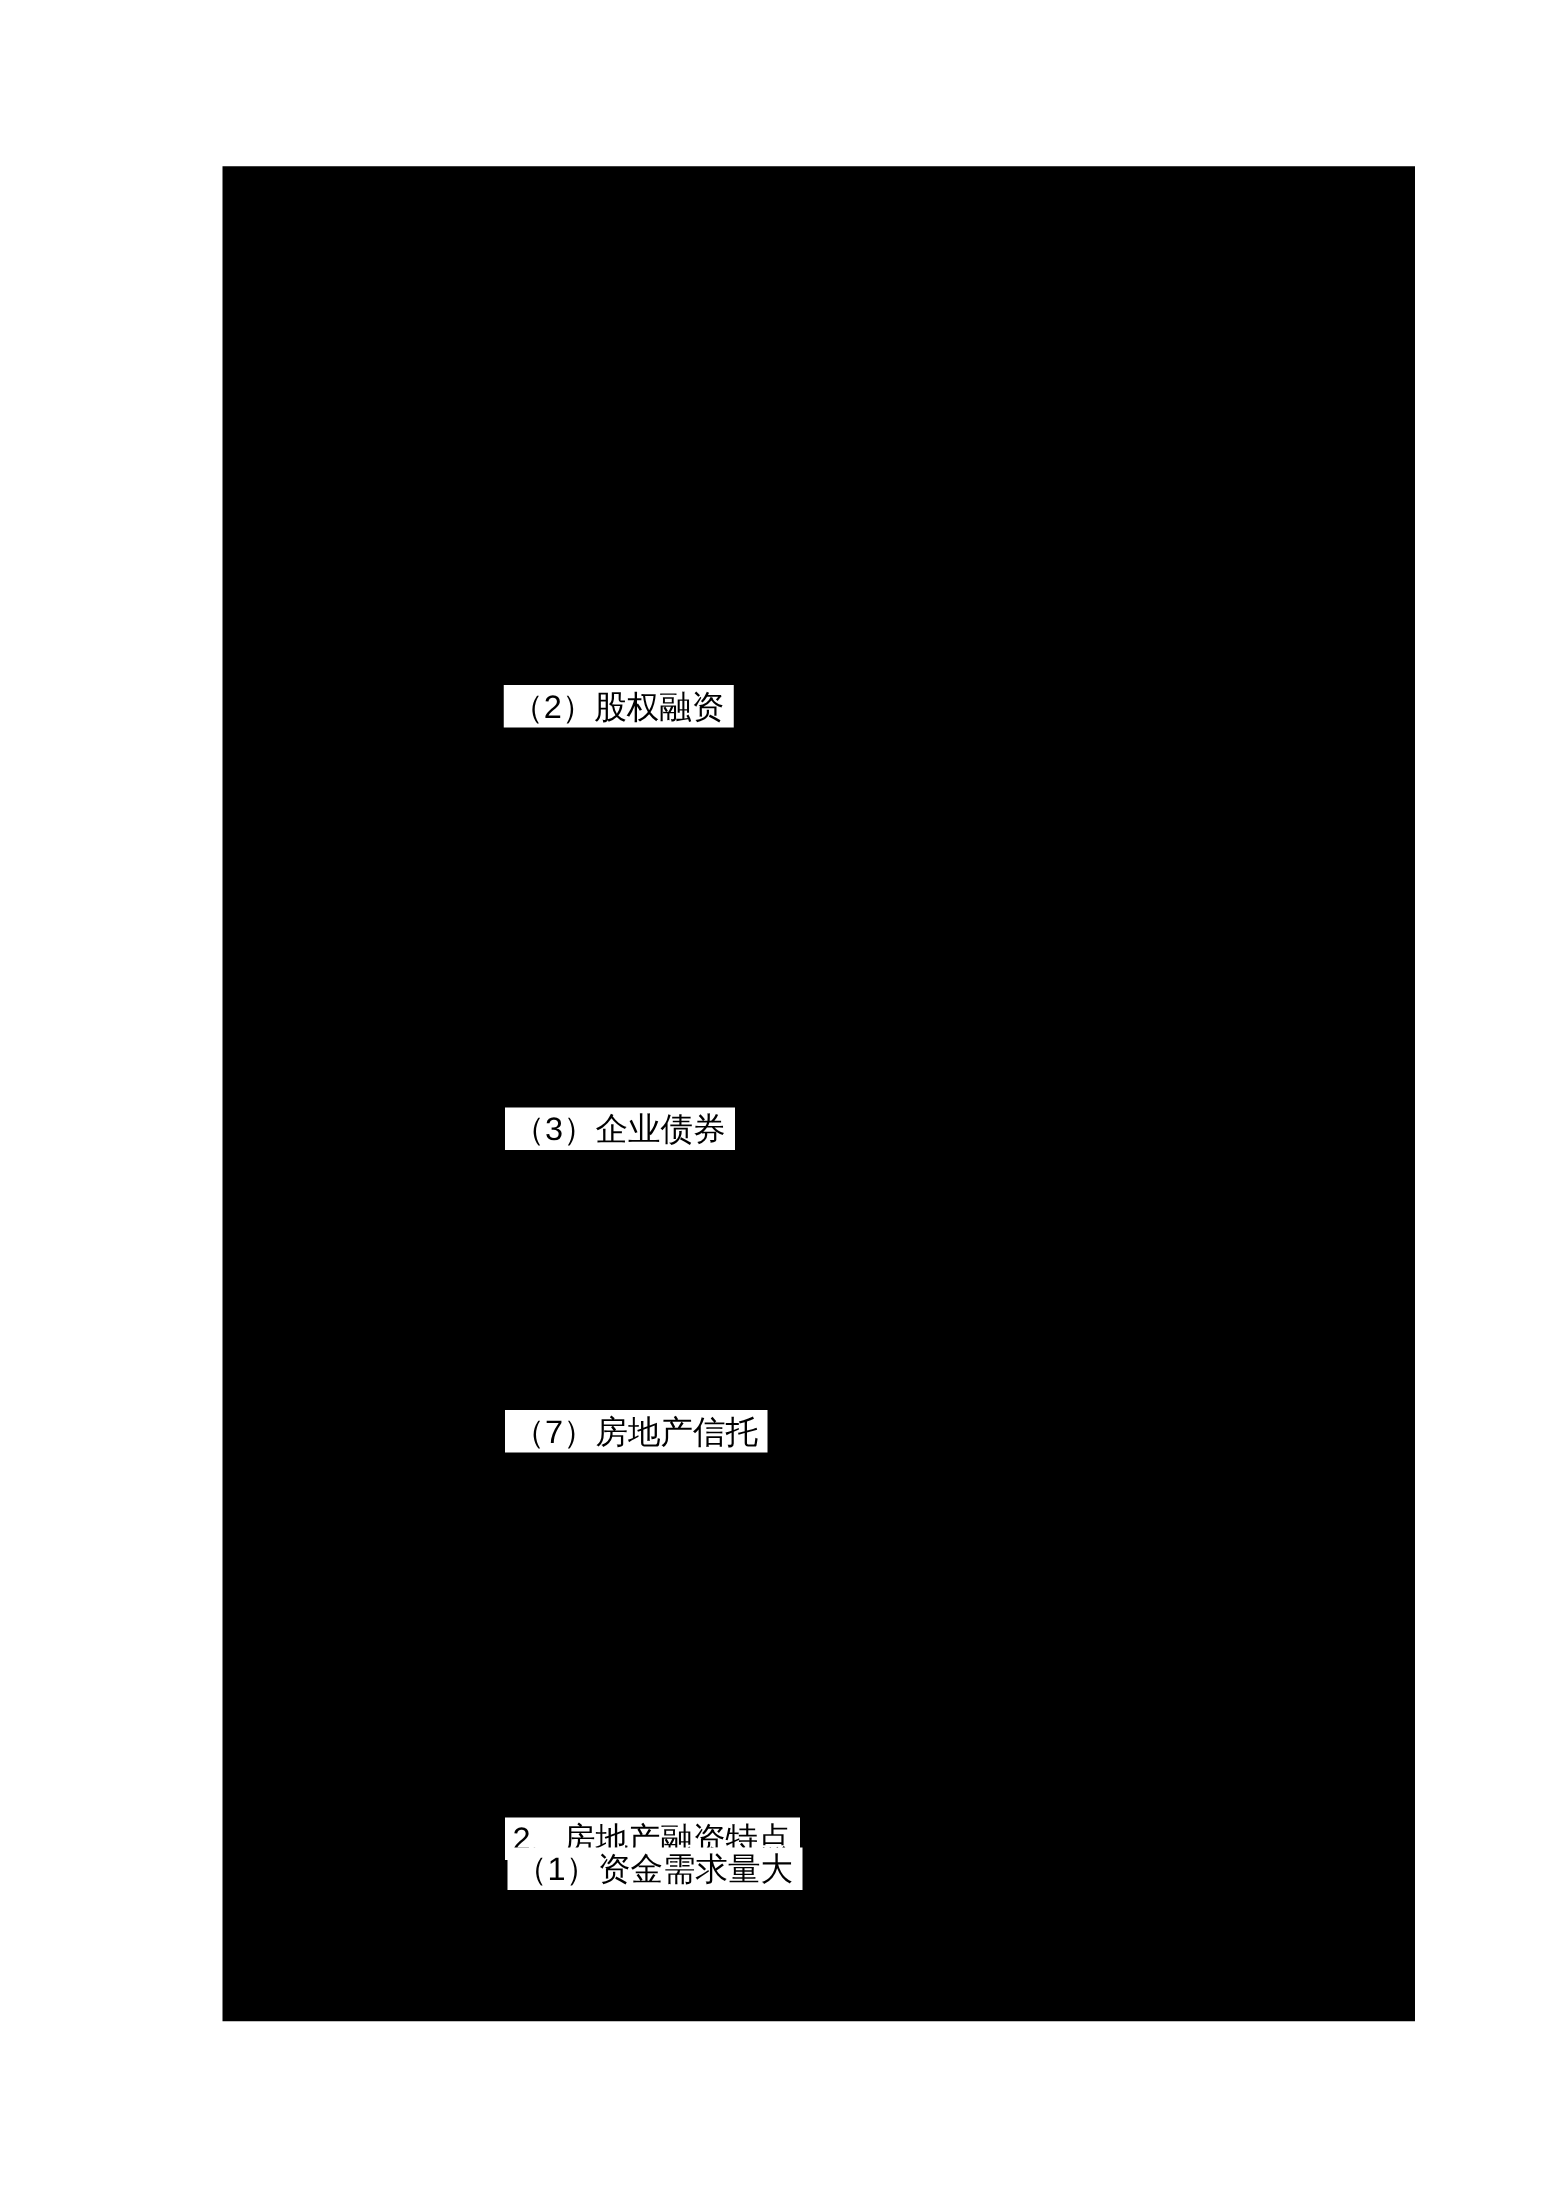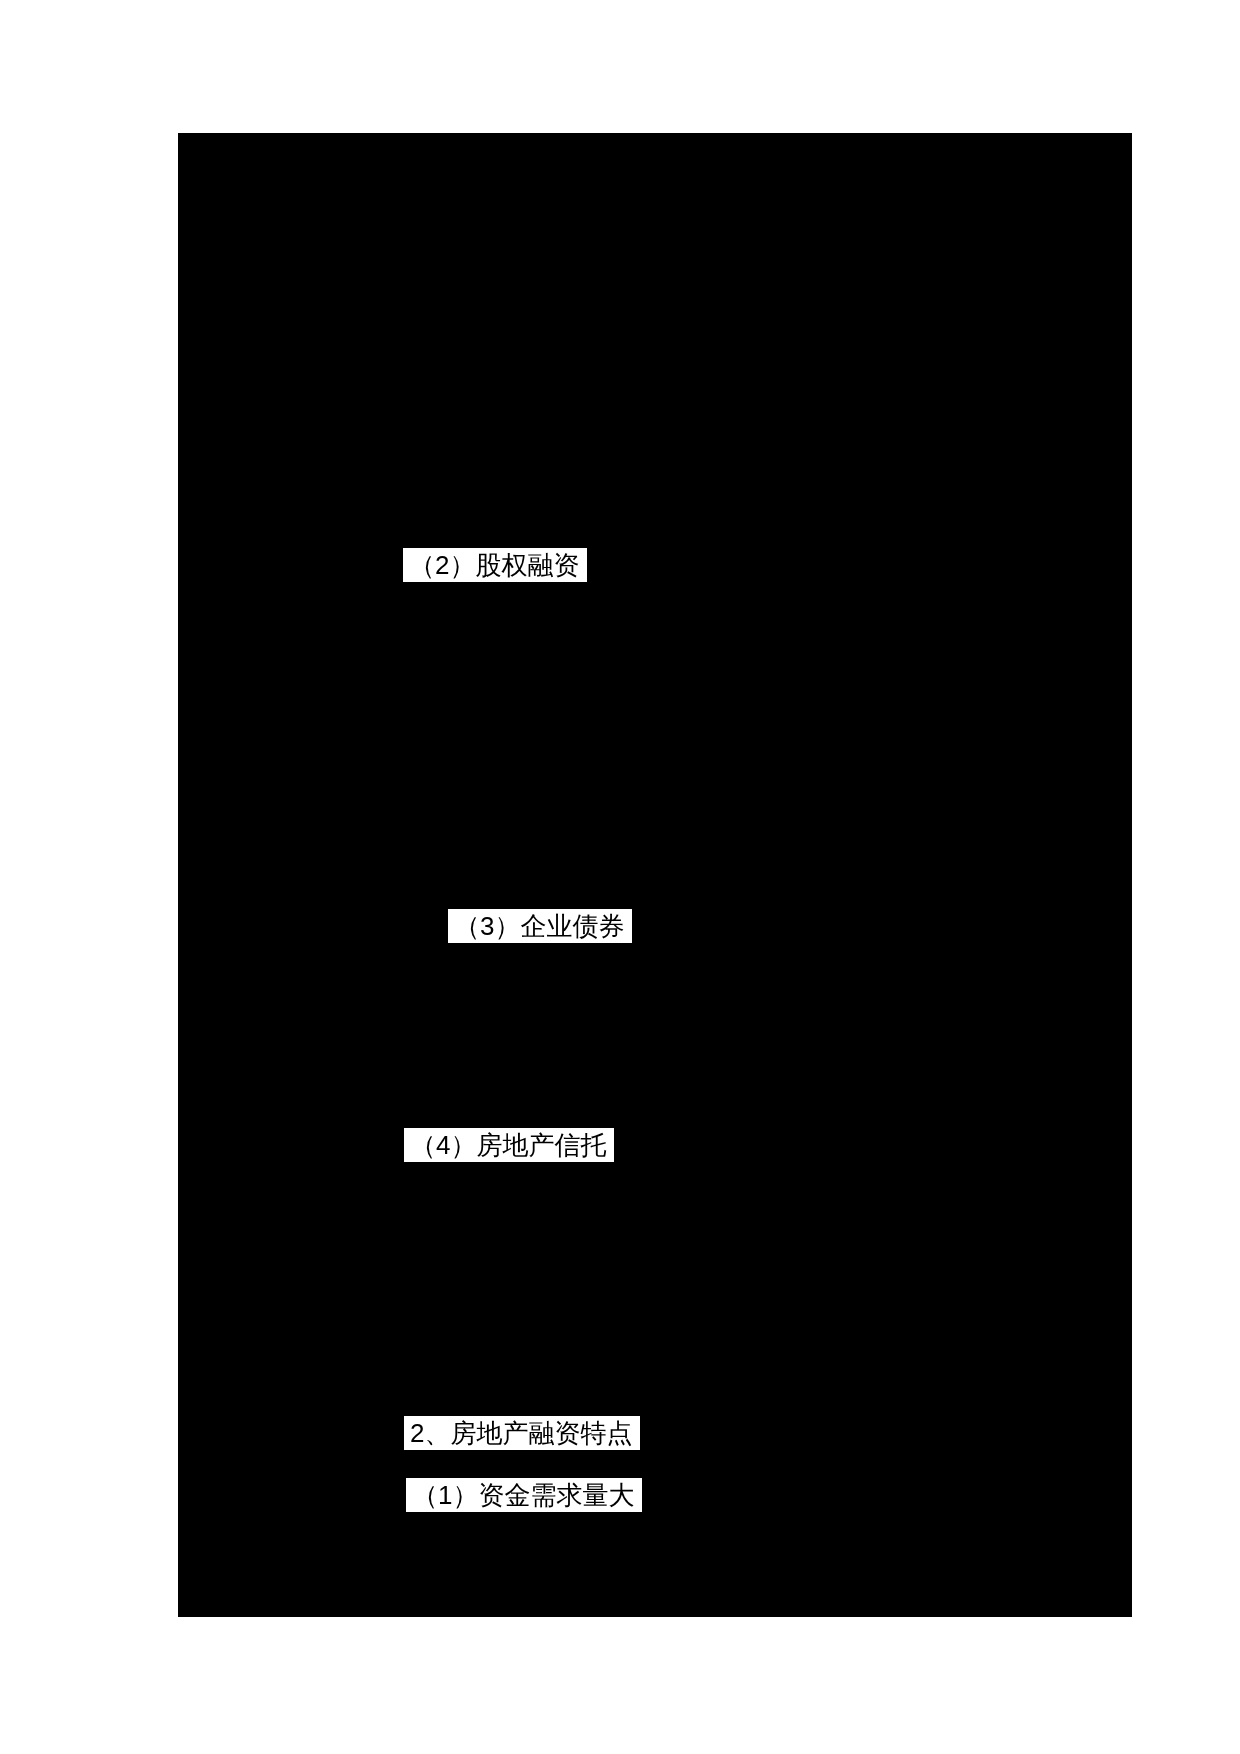--- a/index.html
+++ b/index.html
@@ -28,29 +28,29 @@
     display: inline-block;
     background: #ffffff;
     color: #000000;
     font-size: 26px;
     line-height: 32px;
     white-space: nowrap;
     padding: 1px 8px 1px 6px;
     letter-spacing: 0px;
   }
   .hl-1 { left: 225px; top: 415px; }
-  .hl-2 { left: 226px; top: 776px; margin-left: 44px; }
+  .hl-2 { left: 226px; top: 753px; }
   .hl-3 { left: 226px; top: 995px; }
-  .hl-4 { left: 226px; top: 1283px; }
+  .hl-4 { left: 226px; top: 1321px; }
   .hl-5 { left: 228px; top: 1331px; margin-top: 14px; }
 </style>
 </head>
 <body>
 
 <div class="page">
   <div class="content-block">
     <span class="highlight hl-1">（2）股权融资</span>
     <span class="highlight hl-2">（3）企业债券</span>
-    <span class="highlight hl-3">（4）房地产信托</span>
+    <span class="highlight hl-3">（7）房地产信托</span>
     <span class="highlight hl-4">2、房地产融资特点</span>
     <span class="highlight hl-5">（1）资金需求量大</span>
   </div>
 </div>
 
 </body></html>

